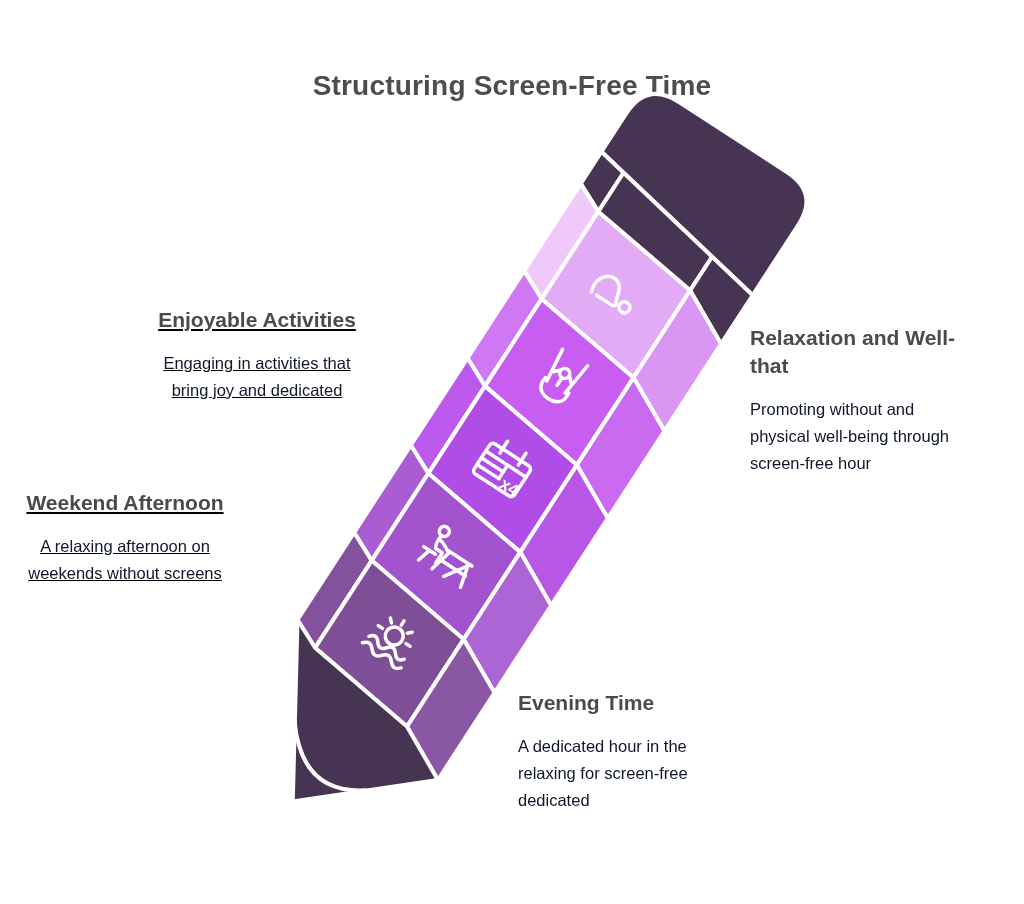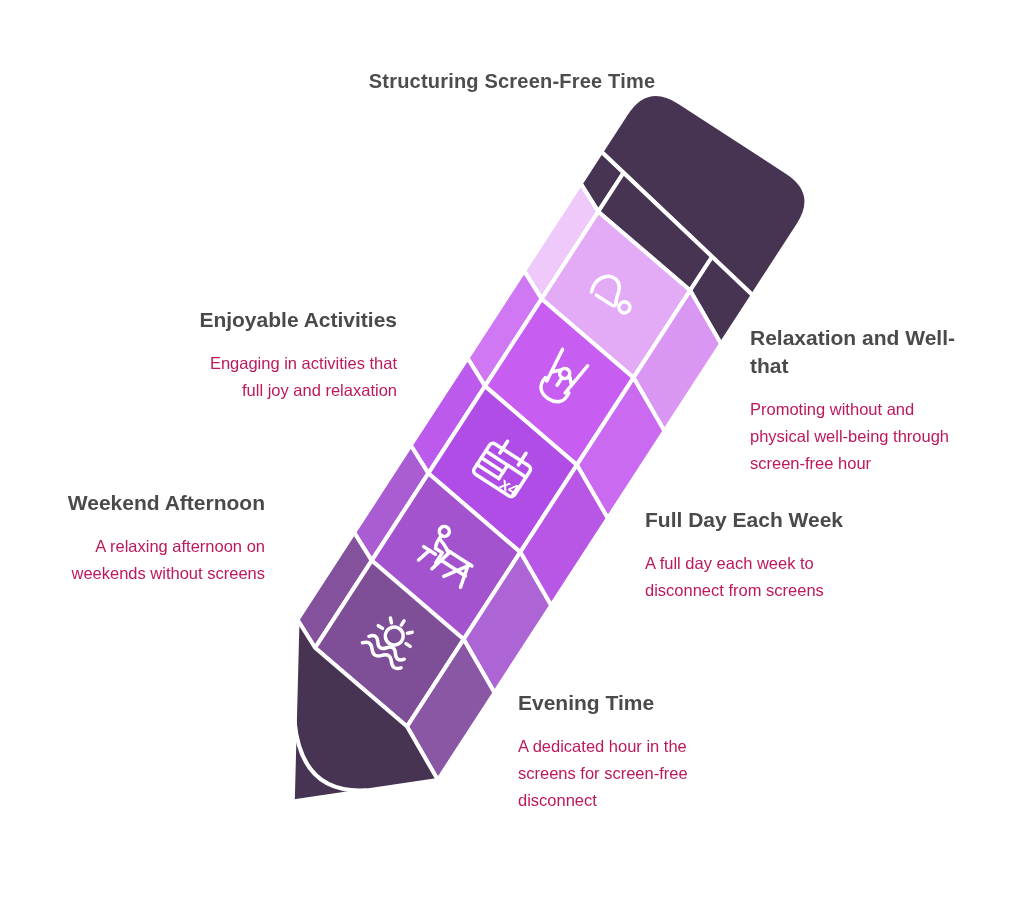--- a/index.html
+++ b/index.html
@@ -2,28 +2,28 @@
 <html><head>
 <meta charset="utf-8">
 <style>
   html,body { margin:0; padding:0; background:#ffffff; }
   .canvas {
     position:relative; width:1024px; height:904px; background:#ffffff;
     font-family:"Liberation Sans", sans-serif; overflow:hidden;
   }
   .title {
     position:absolute; top:70px; left:0; width:100%;
-    text-align:center; font-size:20px; font-weight:bold; color:#4d4d4d;
+    text-align:center; font-size:28px; font-weight:bold; color:#4d4d4d;
     letter-spacing:0.2px;
   }
   .pencil-svg { position:absolute; left:0; top:0; }
   .label { position:absolute; }
-  .label.right { text-align:right; }
+  .label.right { text-align:center;text-decoration:underline; }
   .label .h { font-size:21px; line-height:28px; font-weight:bold; color:#4a4a4a; }
-  .label .d { margin-top:16px; font-size:16.5px; line-height:27px; color:#be185d; }
+  .label .d { margin-top:16px; font-size:16.5px; line-height:27px; color:#0f172a; }
   .pl   { stroke:#ffffff; stroke-width:4; stroke-linejoin:round; }
   .pline{ stroke:#ffffff; stroke-width:4; fill:none; stroke-linecap:round; }
   .ic   { stroke:#ffffff; stroke-width:3.5; fill:none; stroke-linecap:round; stroke-linejoin:round; }
   .ic-label { font-size:17px; font-weight:bold; fill:#ffffff; font-family:"Liberation Sans", sans-serif; }
 </style>
 </head>
 <body>
 
 <div class="canvas">
 
@@ -115,21 +115,21 @@
 
     </g>
   </svg>
 
   <div class="label right" style="top:306px; right:627px; width:280px;">
     <div class="h">
       <div>Enjoyable Activities</div>
     </div>
     <div class="d">
       <div>Engaging in activities that</div>
-      <div>full joy and relaxation</div>
+      <div>bring joy and dedicated</div>
     </div>
   </div>
 
   <div class="label" style="top:324px; left:750px; width:250px;">
     <div class="h">
       <div>Relaxation and Well-</div>
       <div>that</div>
     </div>
     <div class="d">
       <div>Promoting without and</div>
@@ -141,34 +141,25 @@
   <div class="label right" style="top:489px; right:759px; width:280px;">
     <div class="h">
       <div>Weekend Afternoon</div>
     </div>
     <div class="d">
       <div>A relaxing afternoon on</div>
       <div>weekends without screens</div>
     </div>
   </div>
 
-  <div class="label" style="top:506px; left:645px; width:260px;">
-    <div class="h">
-      <div>Full Day Each Week</div>
-    </div>
-    <div class="d">
-      <div>A full day each week to</div>
-      <div>disconnect from screens</div>
-    </div>
-  </div>
 
   <div class="label" style="top:689px; left:518px; width:260px;">
     <div class="h">
       <div>Evening Time</div>
     </div>
     <div class="d">
       <div>A dedicated hour in the</div>
-      <div>screens for screen-free</div>
-      <div>disconnect</div>
+      <div>relaxing for screen-free</div>
+      <div>dedicated</div>
     </div>
   </div>
 
 </div>
 
 </body></html>

